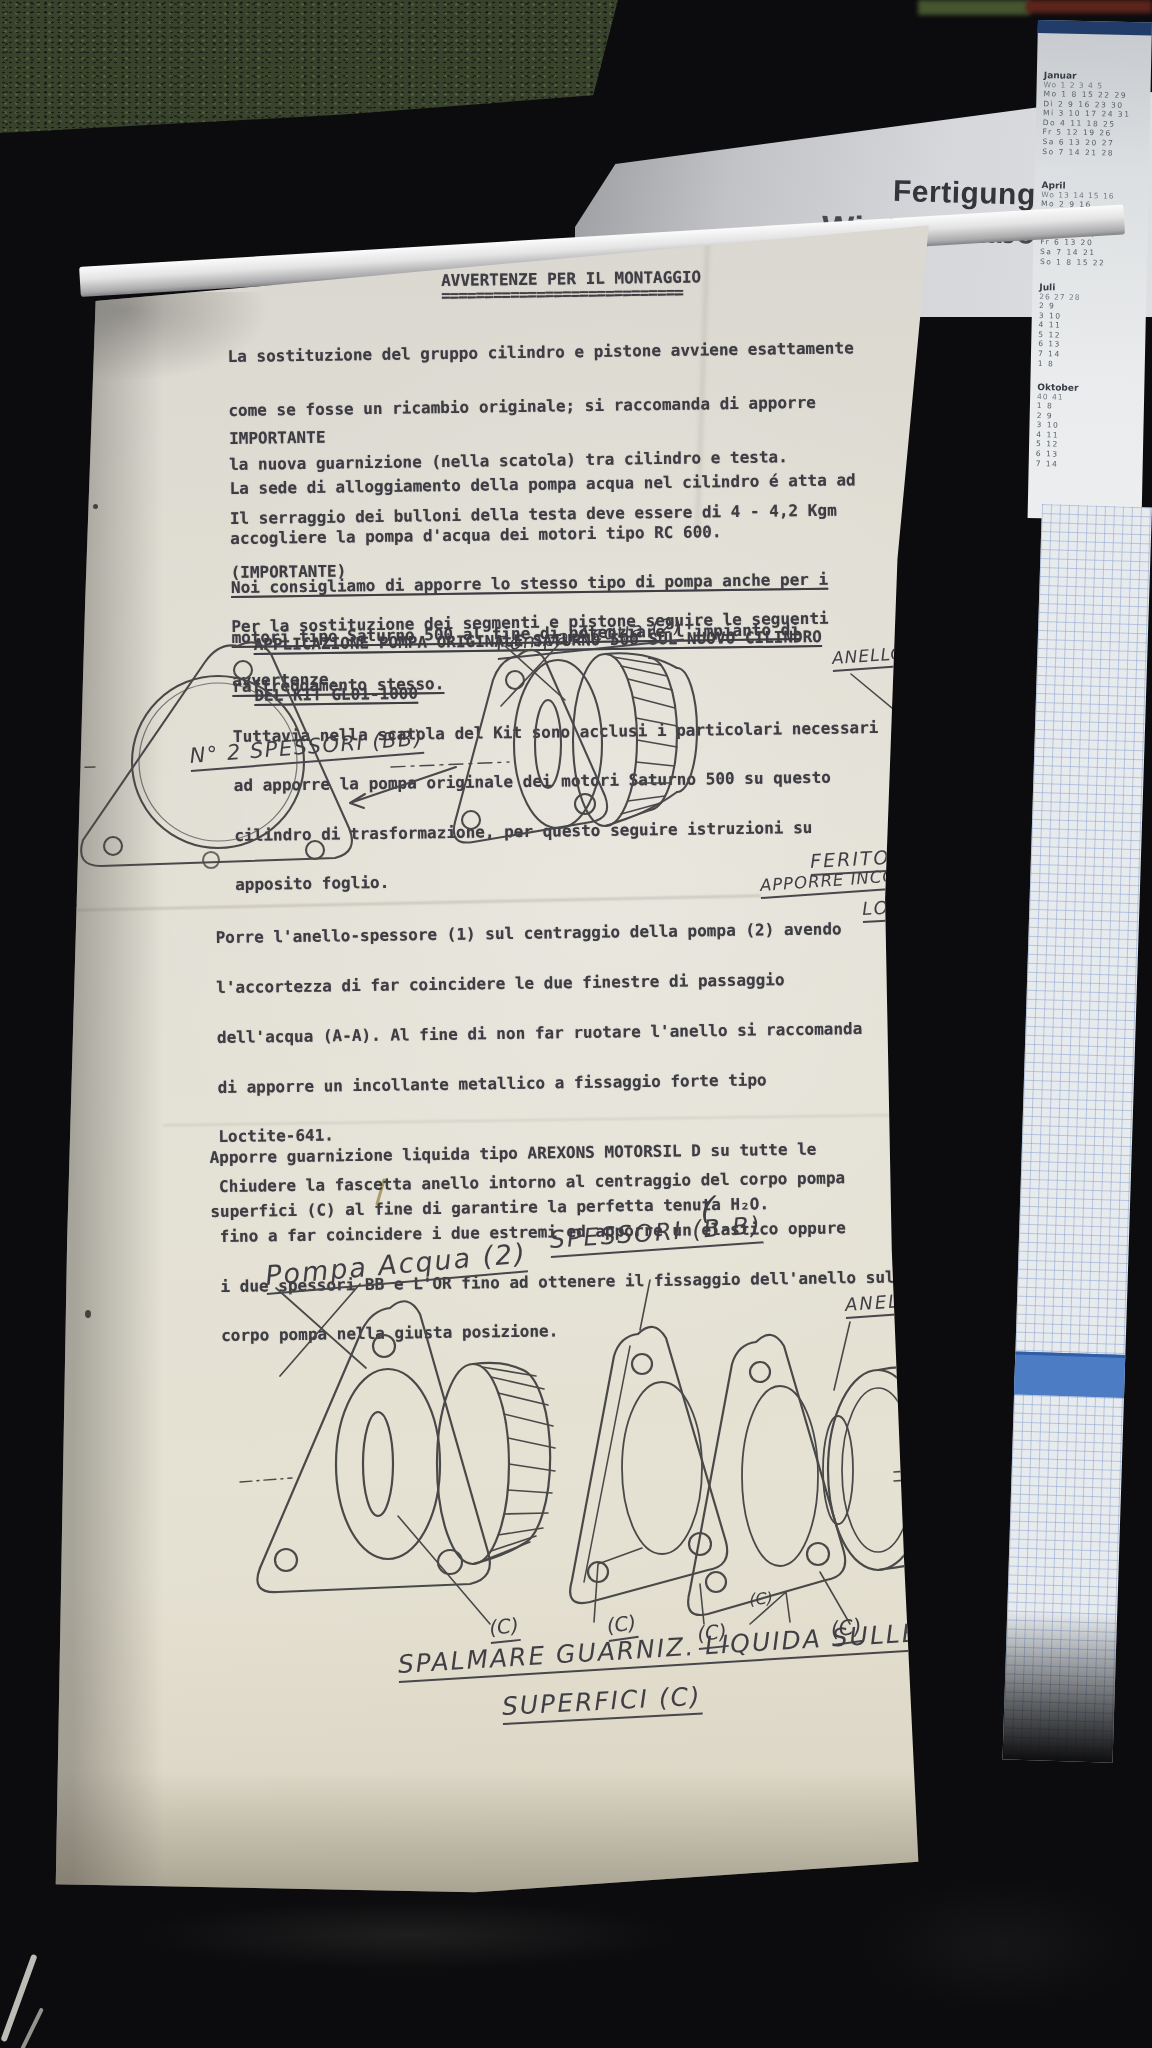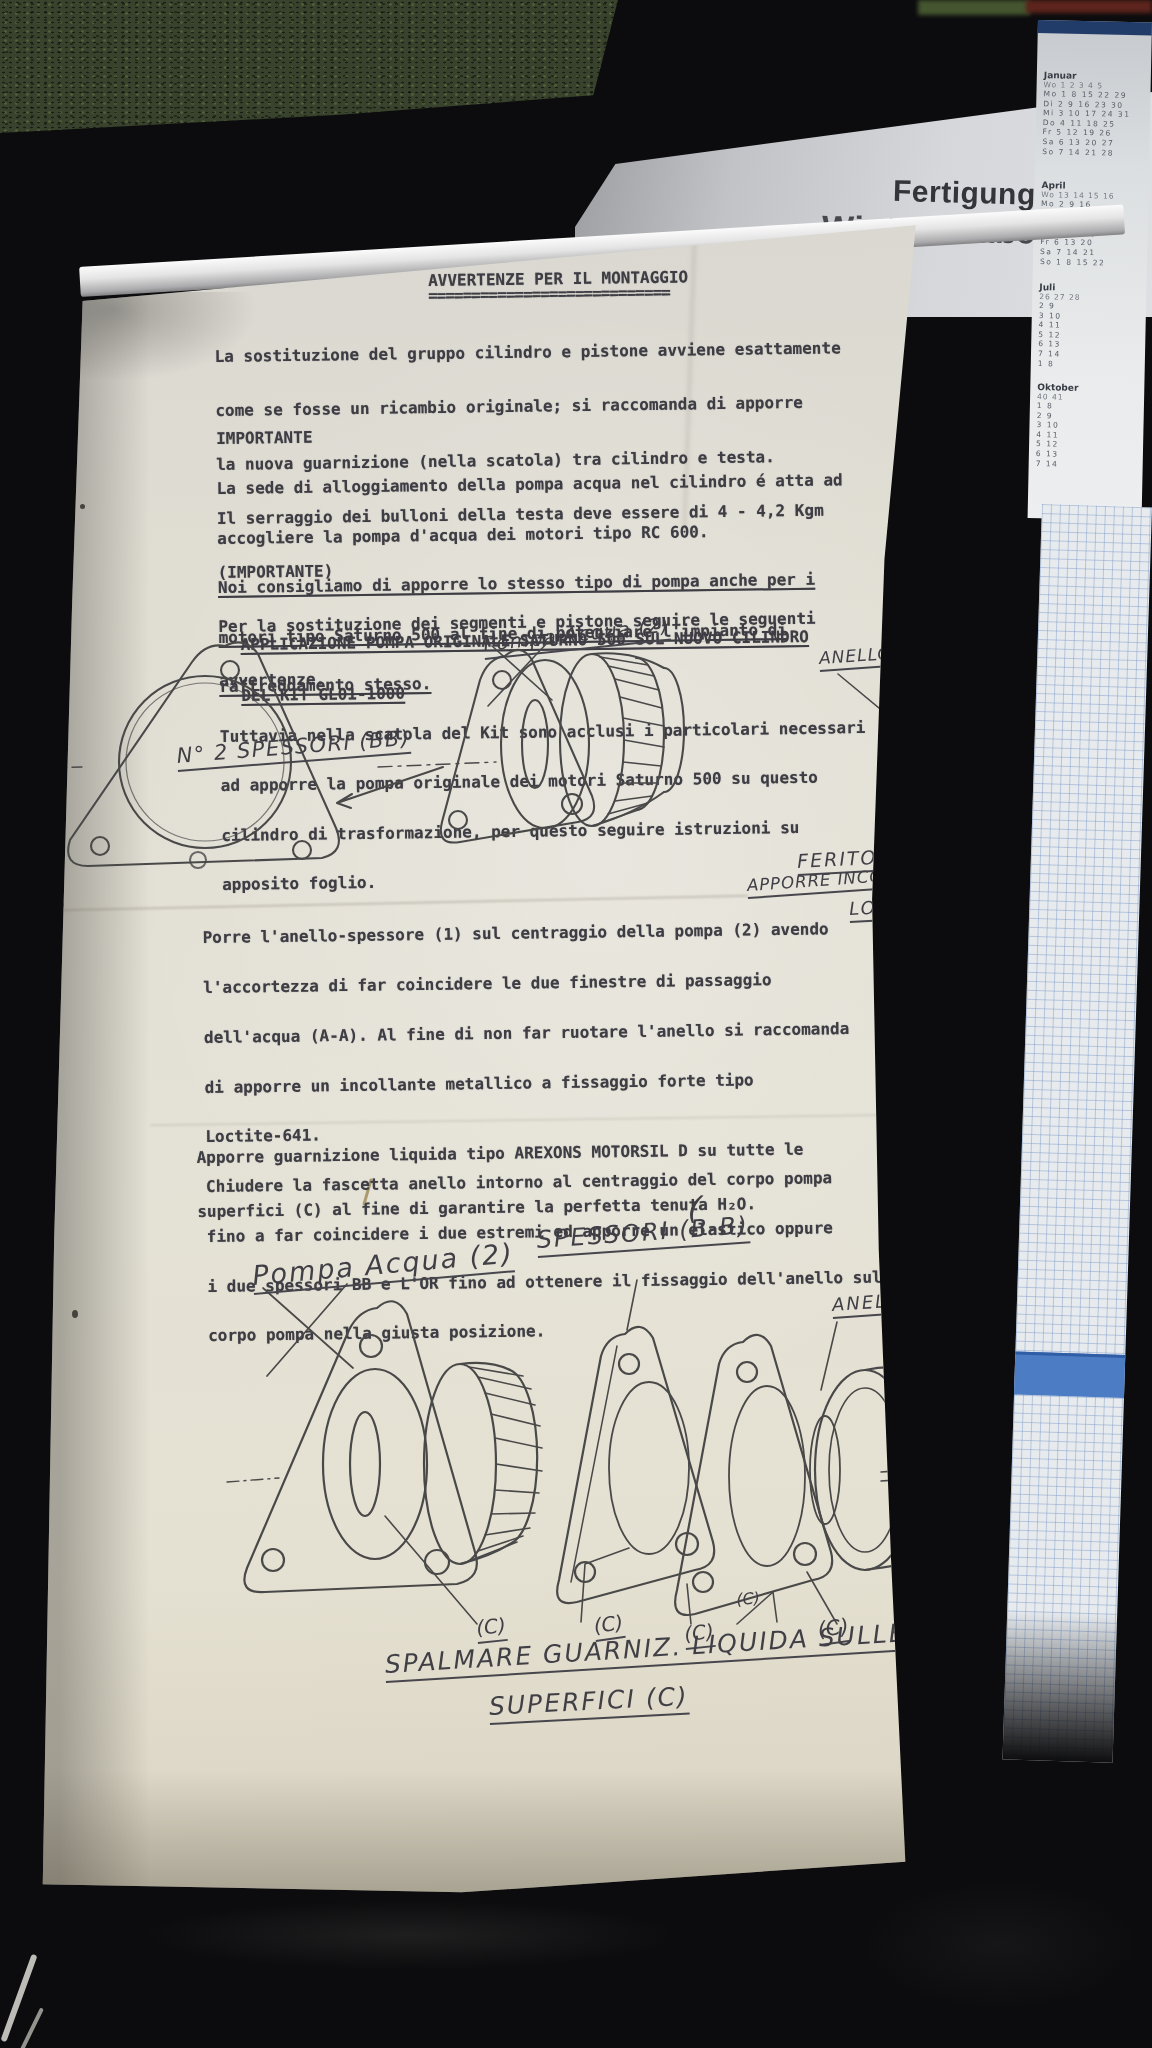--- a/index.html
+++ b/index.html
@@ -33,21 +33,21 @@
     background-color:#e7ebee;
     background-image:linear-gradient(rgba(120,150,200,.45) 1px, transparent 1px),
                      linear-gradient(90deg, rgba(120,150,200,.45) 1px, transparent 1px);
     background-size:9px 9px;}
   .graph-band{position:absolute;left:0;top:848px;width:110px;height:40px;background:#4c7cc4;border-top:3px solid #2f5da6;}
   .graph-fade{position:absolute;left:0;bottom:0;width:110px;height:150px;background:linear-gradient(180deg,transparent,#0e0e10);}
 
   
   .sleeve-edge{left:80px;top:267px;width:1046px;height:30px;transform:rotate(-3.43deg);transform-origin:left center;
     background:linear-gradient(180deg,#fbfbfb,#e4e4e4 42%,#ababad 85%,#828284);border-radius:3px;}
-  .sleeve{left:0;top:0;width:950px;height:2048px;
+  .sleeve{left:13px;top:0;width:950px;height:2048px;
     clip-path:polygon(8.7% 14.7%,96.4% 11%,93.1% 27.3%,91.8% 43.9%,92.5% 61%,93.8% 76.2%,95.3% 90.9%,48.6% 92.4%,4.5% 92%,5.7% 60.5%,7.6% 29.3%);
     background:linear-gradient(178deg,#c9c8c6 0%,#d9d7d0 9%,#e0ddd3 28%,#e4e1d6 55%,#e5e1d2 76%,#d8d2c0 92%,#c6c0ae 100%);}
   .vignette{left:0;top:0;width:1152px;height:2048px;
     background:radial-gradient(ellipse 60% 40% at 52% 42%, rgba(255,255,255,.22), transparent 70%),
                linear-gradient(90deg, rgba(50,48,44,.35) 0 60px, transparent 150px),
                linear-gradient(270deg, rgba(110,104,92,.28) 0 40px, transparent 140px);}
   .edge-bottom{left:0;top:1770px;width:1152px;height:130px;background:linear-gradient(180deg,transparent,rgba(84,78,64,.38));}
   .crease-v{left:688px;top:238px;width:3px;height:290px;background:rgba(110,105,95,.22);filter:blur(2px);transform:rotate(2deg);}
   .crease-h1{left:58px;top:902px;width:690px;height:2px;background:rgba(115,110,98,.3);filter:blur(1px);transform:rotate(-1.2deg);}
   .crease-h2{left:150px;top:1118px;width:900px;height:2px;background:rgba(115,110,98,.18);filter:blur(1px);transform:rotate(-.8deg);}

